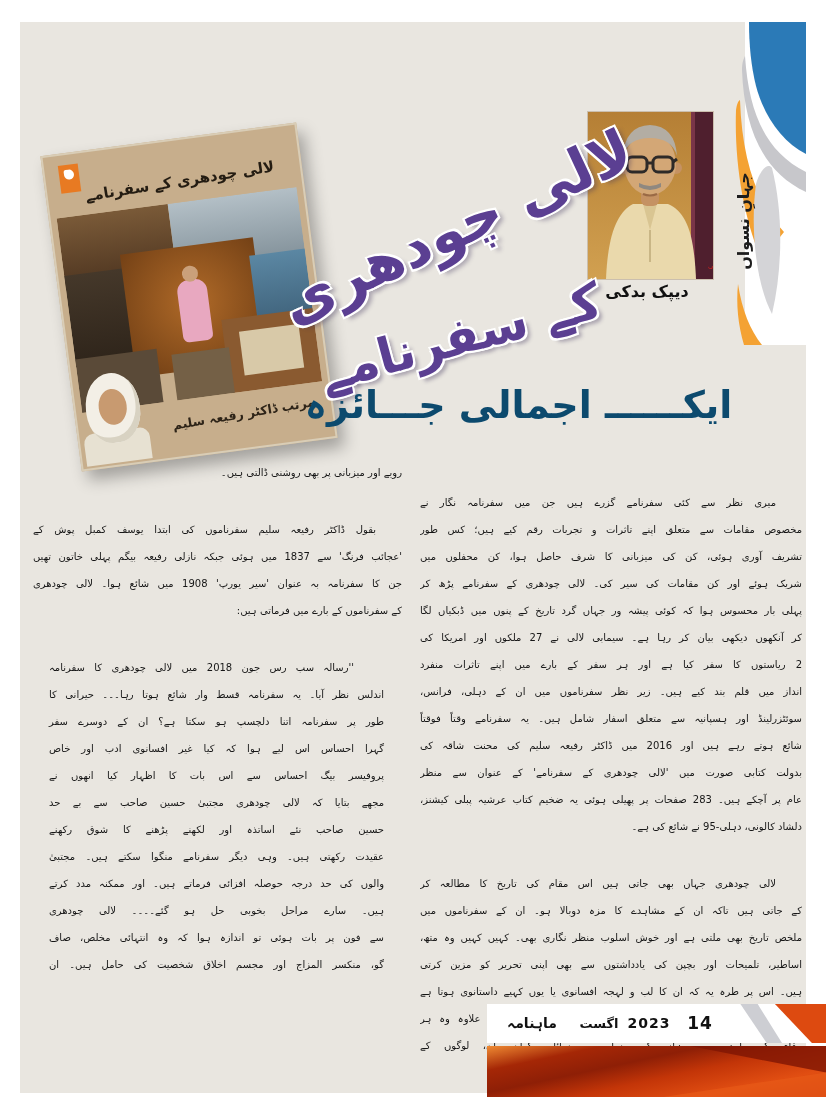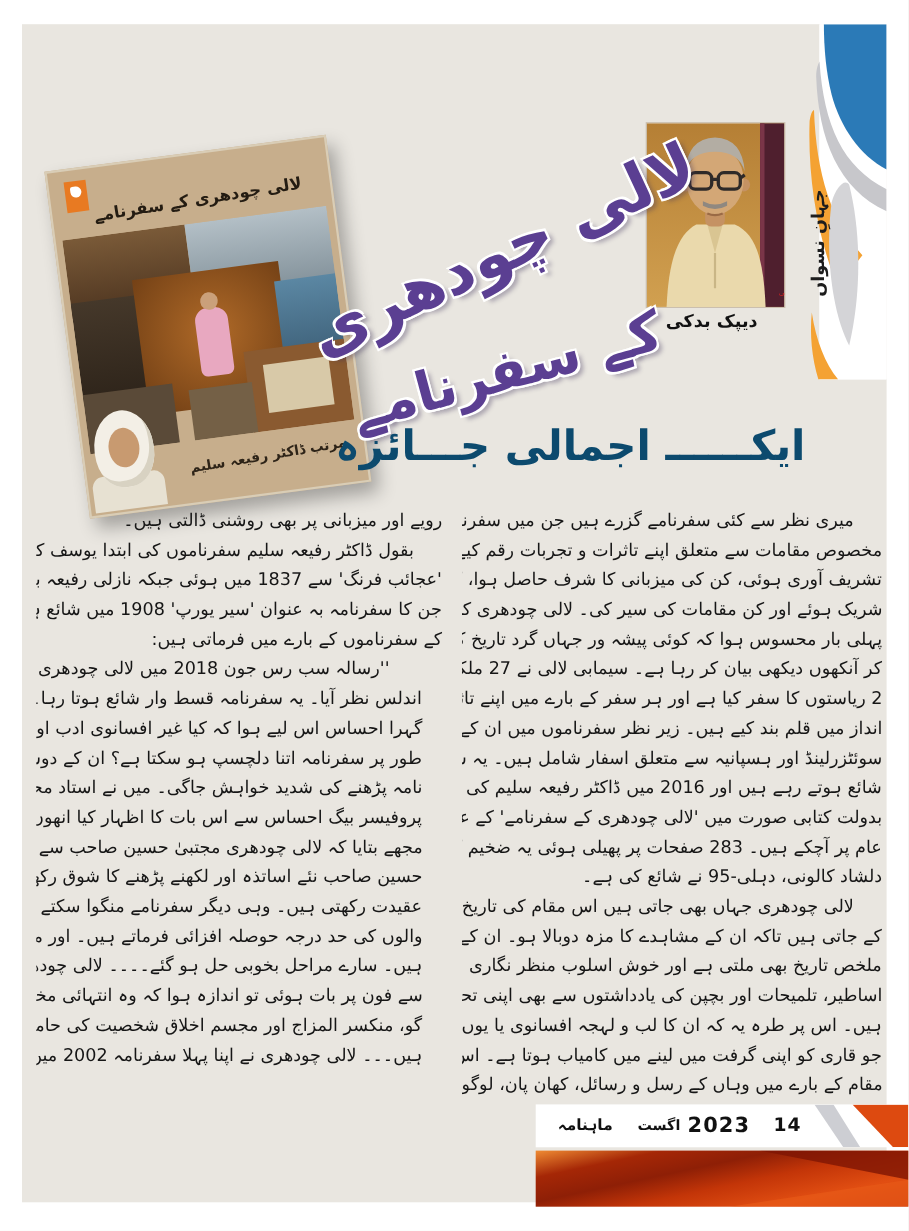--- a/index.html
+++ b/index.html
@@ -64,36 +64,36 @@
   }
   .subtitle{
     left:285px;top:383px;width:467px;text-align:center;
     font-size:38px;font-weight:bold;color:#0c4a6e;white-space:nowrap;
   }
   
   .col{top:459px;color:#161616;}
   .col-first{left:420px;width:382px;}
   .col-second{left:33px;width:369px;}
   .bodyline{
-    height:27px;line-height:27px;font-size:16px;direction:rtl;
+    height:27px;line-height:27px;font-size:10px;direction:rtl;
     text-align:justify;text-align-last:justify;overflow:hidden;white-space:nowrap;
   }
-  .bodyline.in{padding-right:26px;}
+  .bodyline.in{padding-right:26px;margin-top:30px;}
   .bodyline.q{padding-right:18px;padding-left:16px;}
   .bodyline.q.in{padding-right:48px;}
   .bodyline.end{text-align-last:right;}
   
   .fstrip{left:487px;top:1004px;width:339px;height:39px;background:#ffffff;overflow:hidden;direction:ltr;}
   .fs-silver{position:absolute;right:44px;top:0;width:64px;height:100%;background:#cdced3;-webkit-clip-path:polygon(35% 0,62% 0,100% 100%,76% 100%);clip-path:polygon(35% 0,62% 0,100% 100%,76% 100%);}
   .fs-orange{position:absolute;right:0;top:0;width:88px;height:100%;background:#dd4a10;-webkit-clip-path:polygon(42% 0,100% 0,100% 100%,84% 100%);clip-path:polygon(42% 0,100% 0,100% 100%,84% 100%);}
   .ftxt{position:absolute;top:0;height:39px;line-height:39px;color:#111;}
   .f-mag{left:4px;width:82px;font-size:14px;font-weight:bold;text-align:center;}
   .f-month{left:92px;width:40px;font-size:13px;font-weight:bold;text-align:center;}
-  .f-year{left:138px;width:48px;font-size:19px;font-weight:bold;text-align:center;letter-spacing:1px;}
-  .f-page{left:196px;width:34px;font-size:17px;font-weight:bold;text-align:center;letter-spacing:1px;margin-left:16px;}
+  .f-year{left:138px;width:48px;font-size:14px;font-weight:bold;text-align:center;letter-spacing:1px;}
+  .f-page{left:196px;width:34px;font-size:17px;font-weight:bold;text-align:center;letter-spacing:1px;}
   .fband{
     left:487px;top:1046px;width:339px;height:51px;
     background:linear-gradient(168deg,#ef8b33 0%,#a52706 20%,#8e1f06 38%,#c33508 56%,#e14e12 78%,#cf3d0d 100%);
   }
   .fband .dark{position:absolute;inset:0;background:#7e1504;-webkit-clip-path:polygon(60% 0,100% 0,100% 52%);clip-path:polygon(60% 0,100% 0,100% 52%);opacity:.8;}
   .fband .bright{position:absolute;inset:0;background:#e85b18;-webkit-clip-path:polygon(100% 52%,100% 100%,52% 100%);clip-path:polygon(100% 52%,100% 100%,52% 100%);opacity:.65;}
 </style>
 </head>
 <body>
 
@@ -196,32 +196,30 @@
     <div class="bodyline">مقام کے بارے میں وہاں کے رسل و رسائل، کھان پان، لوگوں کے</div>
   </div>
 <div class="abs col col-second">
     <div class="bodyline end">رویے اور میزبانی پر بھی روشنی ڈالتی ہیں۔</div>
     <div class="bodyline in">بقول ڈاکٹر رفیعہ سلیم سفرناموں کی ابتدا یوسف کمبل پوش کے</div>
     <div class="bodyline">'عجائب فرنگ' سے 1837 میں ہوئی جبکہ نازلی رفیعہ بیگم پہلی خاتون تھیں</div>
     <div class="bodyline">جن کا سفرنامہ بہ عنوان 'سیر یورپ' 1908 میں شائع ہوا۔ لالی چودھری</div>
     <div class="bodyline end">کے سفرناموں کے بارے میں فرماتی ہیں:</div>
     <div class="bodyline q in">''رسالہ سب رس جون 2018 میں لالی چودھری کا سفرنامہ</div>
     <div class="bodyline q">اندلس نظر آیا۔ یہ سفرنامہ قسط وار شائع ہوتا رہا۔۔۔ حیرانی کا</div>
+    <div class="bodyline q">طور پر سفرنامہ اتنا دلچسپ ہو سکتا ہے؟ ان کے دوسرے سفر</div>
     <div class="bodyline q">گہرا احساس اس لیے ہوا کہ کیا غیر افسانوی ادب اور خاص</div>
-    <div class="bodyline q">طور پر سفرنامہ اتنا دلچسپ ہو سکتا ہے؟ ان کے دوسرے سفر</div>
-    <div class="bodyline q">نامہ پڑھنے کی شدید خواہش جاگی۔ میں نے استاد محترم</div>
     <div class="bodyline q">پروفیسر بیگ احساس سے اس بات کا اظہار کیا انھوں نے</div>
     <div class="bodyline q">مجھے بتایا کہ لالی چودھری مجتبیٰ حسین صاحب سے بے حد</div>
     <div class="bodyline q">حسین صاحب نئے اساتذہ اور لکھنے پڑھنے کا شوق رکھنے</div>
     <div class="bodyline q">عقیدت رکھتی ہیں۔ وہی دیگر سفرنامے منگوا سکتے ہیں۔ مجتبیٰ</div>
     <div class="bodyline q">والوں کی حد درجہ حوصلہ افزائی فرماتے ہیں۔ اور ممکنہ مدد کرتے</div>
     <div class="bodyline q">ہیں۔ سارے مراحل بخوبی حل ہو گئے۔۔۔۔ لالی چودھری</div>
     <div class="bodyline q">سے فون پر بات ہوئی تو اندازہ ہوا کہ وہ انتہائی مخلص، صاف</div>
     <div class="bodyline q">گو، منکسر المزاج اور مجسم اخلاق شخصیت کی حامل ہیں۔ ان</div>
-    <div class="bodyline q">ہیں۔۔۔ لالی چودھری نے اپنا پہلا سفرنامہ 2002 میں ''دلی</div>
   </div>
 
 <div class="abs fstrip">
   <div class="fs-silver"></div>
   <div class="fs-orange"></div>
   <span class="ftxt f-mag">ماہنامہ خواتین دنیا</span>
   <span class="ftxt f-month">اگست</span>
   <span class="ftxt f-year">2023</span>
   <span class="ftxt f-page">14</span>
 </div>

